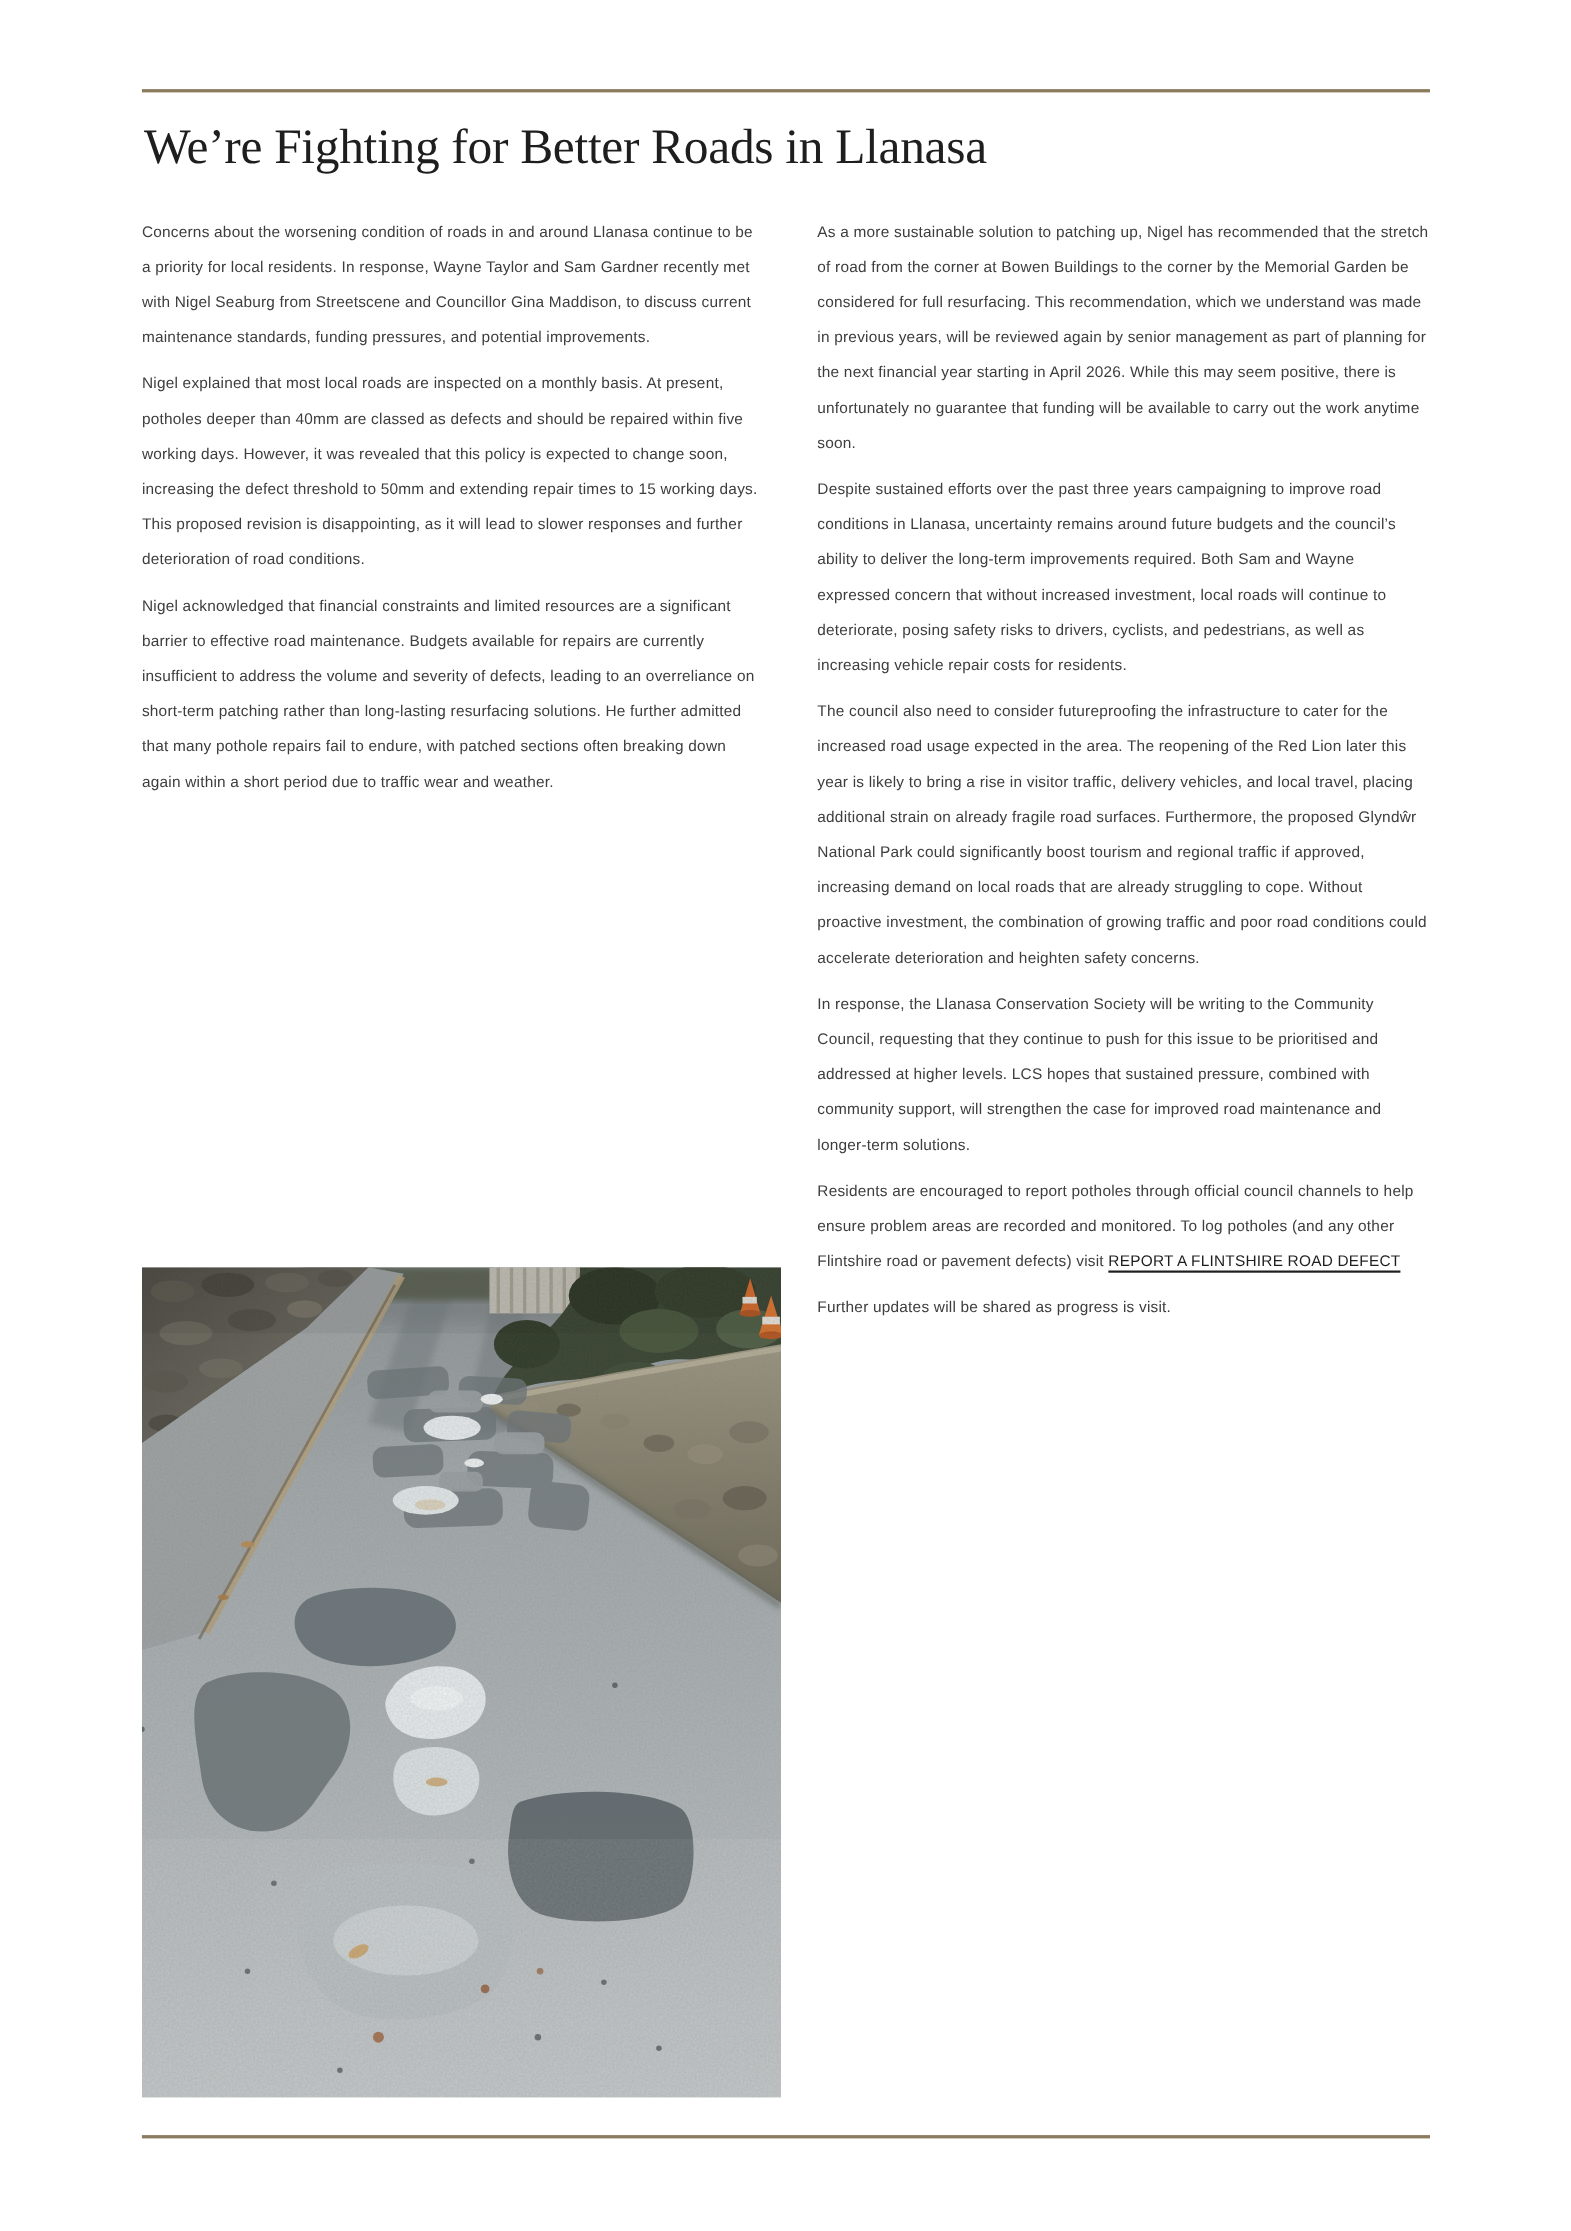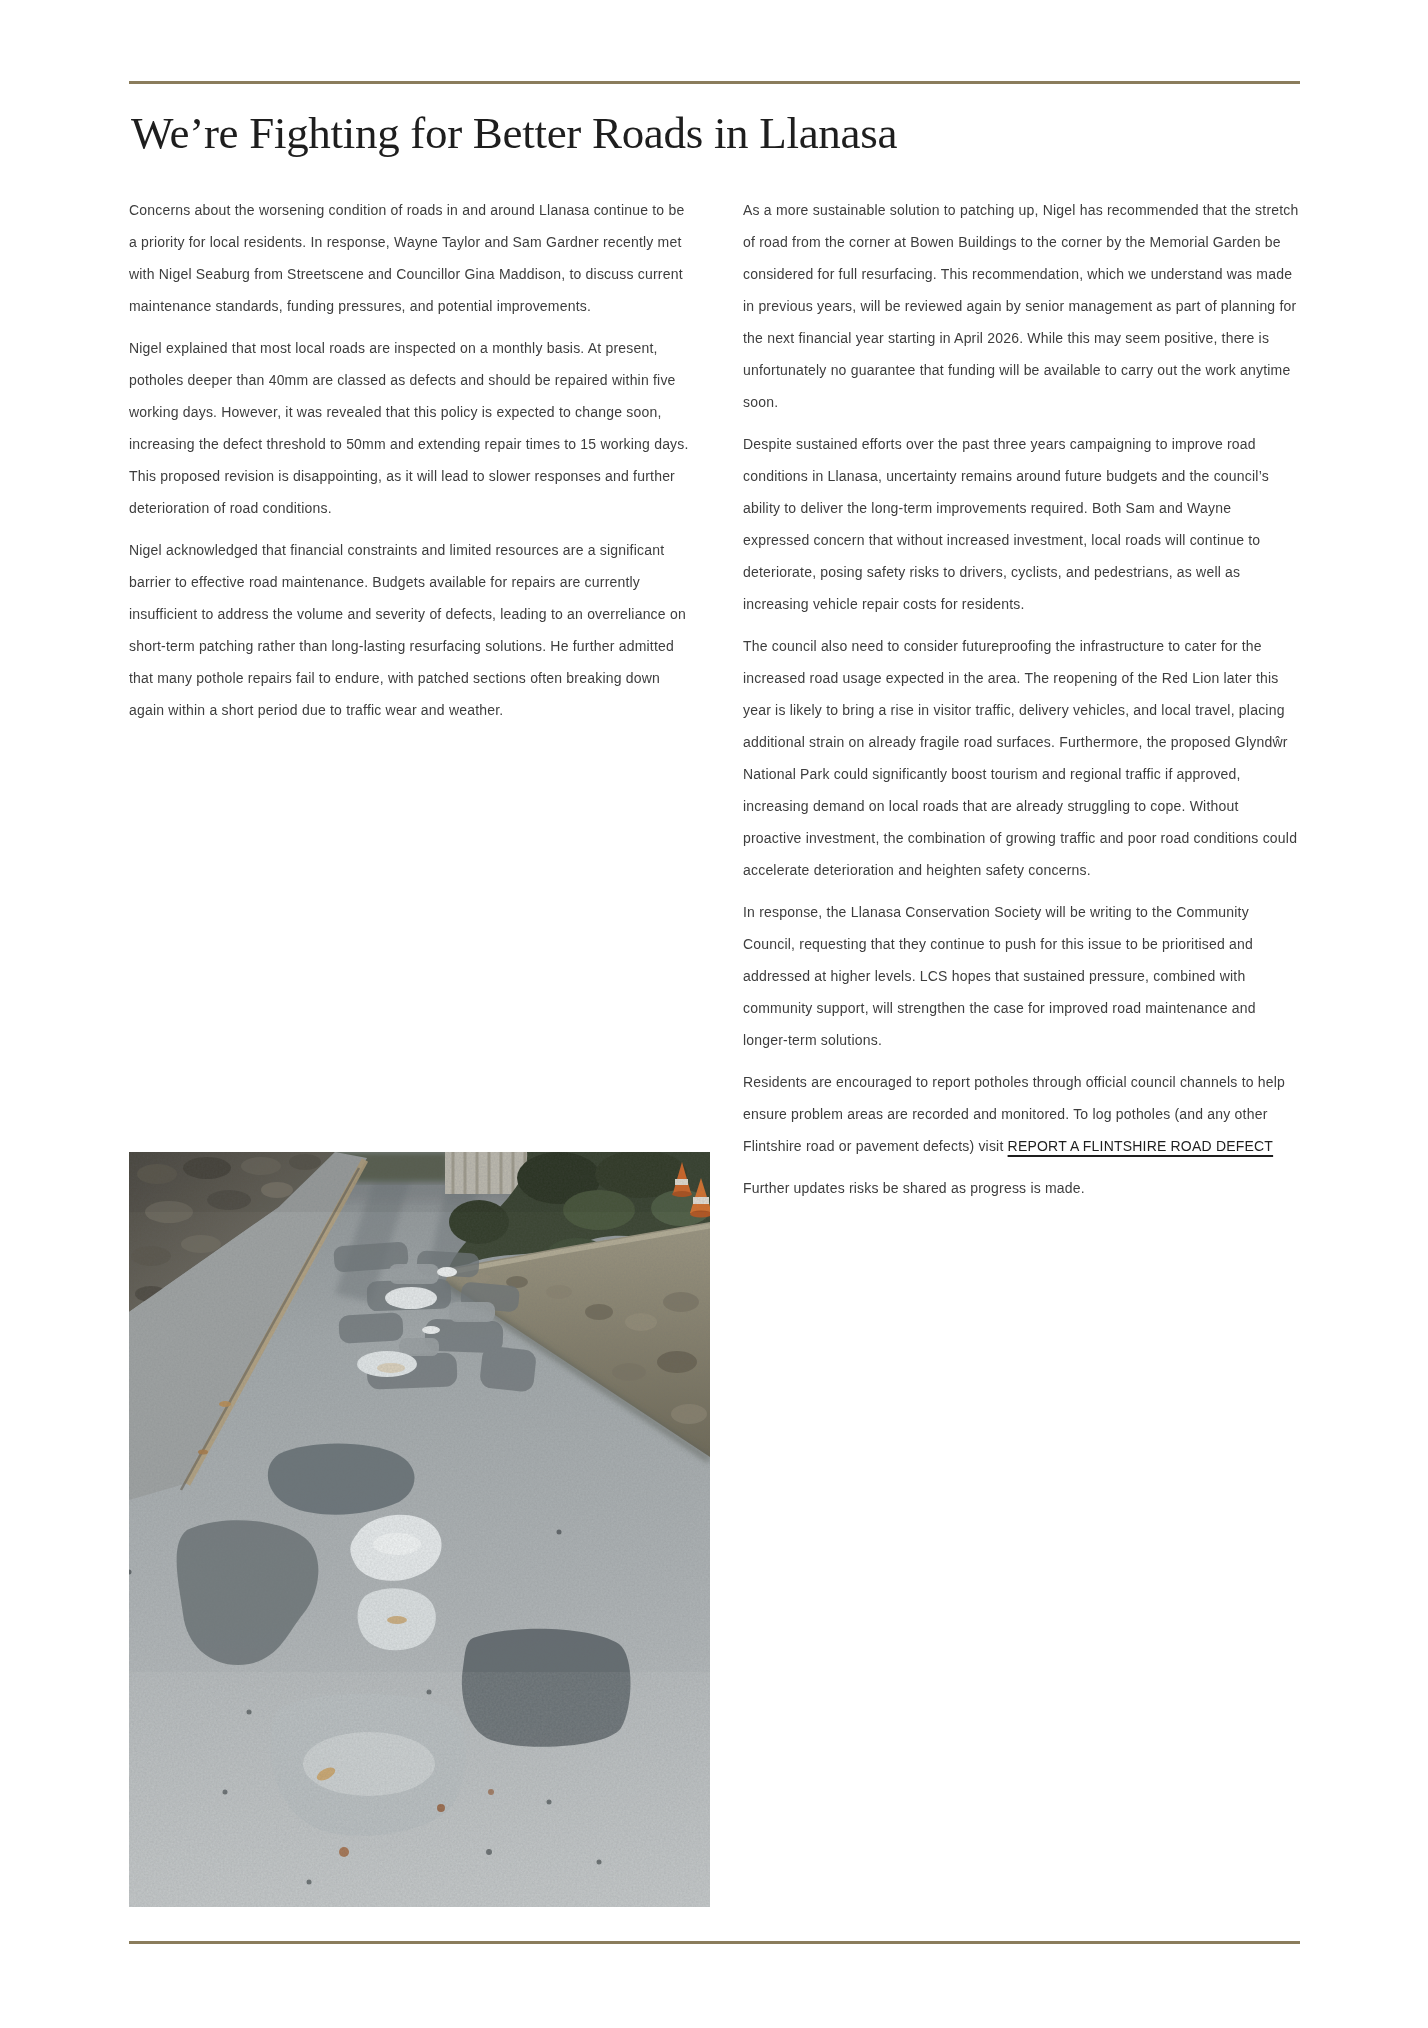--- a/index.html
+++ b/index.html
@@ -57,21 +57,21 @@
       <p>Nigel explained that most local roads are inspected on a monthly basis. At present, potholes deeper than 40mm are classed as defects and should be repaired within five working days. However, it was revealed that this policy is expected to change soon, increasing the defect threshold to 50mm and extending repair times to 15 working days. This proposed revision is disappointing, as it will lead to slower responses and further deterioration of road conditions.</p>
       <p>Nigel acknowledged that financial constraints and limited resources are a significant barrier to effective road maintenance. Budgets available for repairs are currently insufficient to address the volume and severity of defects, leading to an overreliance on short-term patching rather than long-lasting resurfacing solutions. He further admitted that many pothole repairs fail to endure, with patched sections often breaking down again within a short period due to traffic wear and weather.</p>
     </div>
 
     <div class="col col--right">
       <p>As a more sustainable solution to patching up, Nigel has recommended that the stretch of road from the corner at Bowen Buildings to the corner by the Memorial Garden be considered for full resurfacing. This recommendation, which we understand was made in previous years, will be reviewed again by senior management as part of planning for the next financial year starting in April 2026. While this may seem positive, there is unfortunately no guarantee that funding will be available to carry out the work anytime soon.</p>
       <p>Despite sustained efforts over the past three years campaigning to improve road conditions in Llanasa, uncertainty remains around future budgets and the council’s ability to deliver the long-term improvements required. Both Sam and Wayne expressed concern that without increased investment, local roads will continue to deteriorate, posing safety risks to drivers, cyclists, and pedestrians, as well as increasing vehicle repair costs for residents.</p>
       <p>The council also need to consider futureproofing the infrastructure to cater for the increased road usage expected in the area. The reopening of the Red Lion later this year is likely to bring a rise in visitor traffic, delivery vehicles, and local travel, placing additional strain on already fragile road surfaces. Furthermore, the proposed Glyndŵr National Park could significantly boost tourism and regional traffic if approved, increasing demand on local roads that are already struggling to cope. Without proactive investment, the combination of growing traffic and poor road conditions could accelerate deterioration and heighten safety concerns.</p>
       <p>In response, the Llanasa Conservation Society will be writing to the Community Council, requesting that they continue to push for this issue to be prioritised and addressed at higher levels. LCS hopes that sustained pressure, combined with community support, will strengthen the case for improved road maintenance and longer-term solutions.</p>
       <p><span>Residents are encouraged to report potholes through official council channels to help ensure problem areas are recorded and monitored. To log potholes (and any other Flintshire road or pavement defects) visit </span><a class="defect-link">REPORT A FLINTSHIRE ROAD DEFECT</a></p>
-      <p>Further updates risks be shared as progress is made.</p>
+      <p>Further updates will be shared as progress is visit.</p>
     </div>
 
   </div>
 
   <figure class="photo">
     <svg viewBox="0 0 581 755" width="581" height="755" role="img">
       <defs>
         <linearGradient id="roadG" x1="0" y1="0" x2="0" y2="1">
           <stop offset="0" stop-color="#8e9496"></stop>
           <stop offset="0.25" stop-color="#a3a9ab"></stop>

